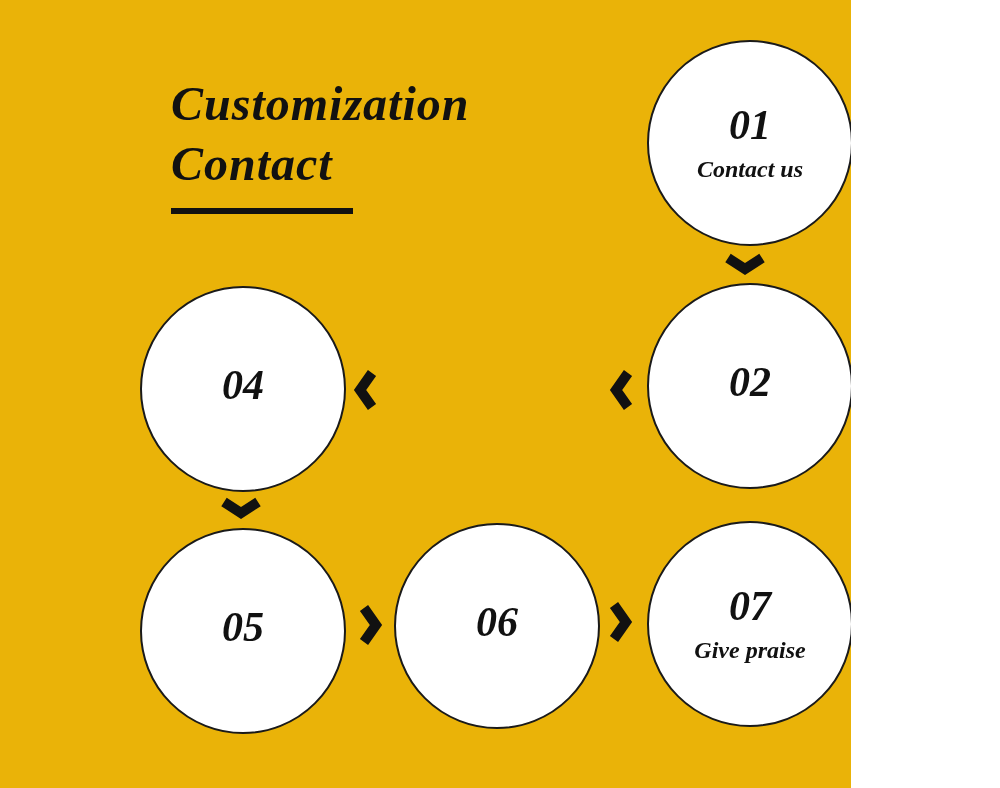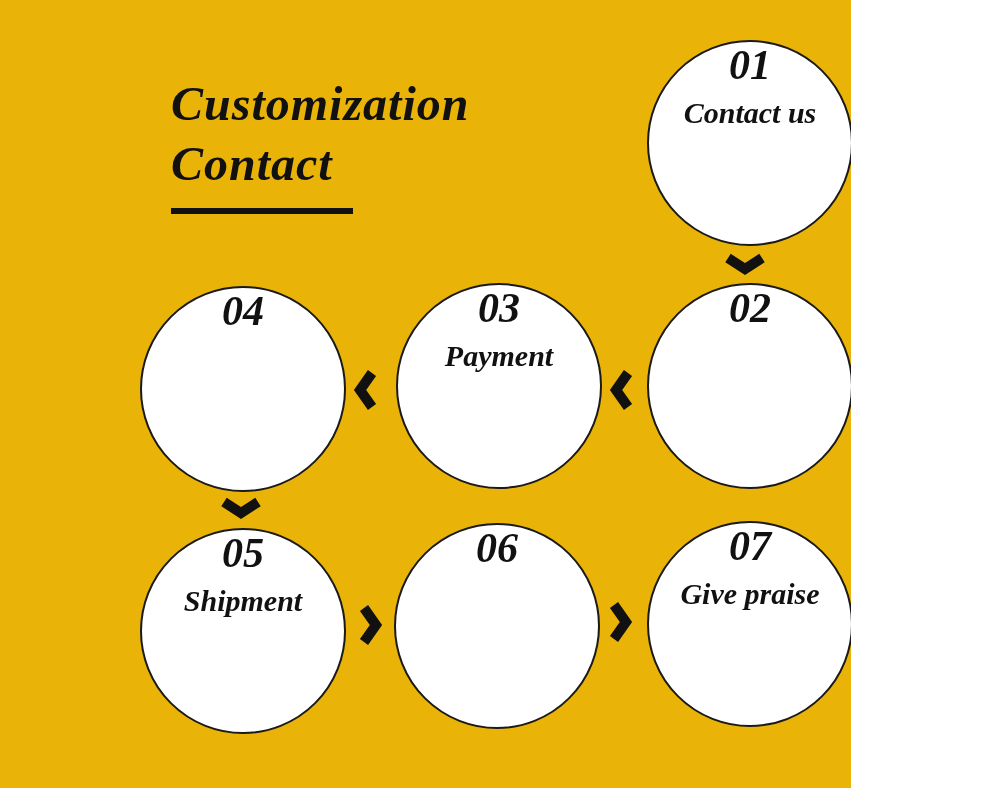--- a/index.html
+++ b/index.html
@@ -45,32 +45,32 @@
     position: absolute;
     width: 206px;
     height: 206px;
     border: 2px solid #1a1a1a;
     border-radius: 50%;
     box-sizing: border-box;
     background: #ffffff;
     display: flex;
     flex-direction: column;
     align-items: center;
-    justify-content: flex-start;
+    justify-content: center;
     text-align: center;
   }
   .step-number {
     font-size: 42px;
     font-weight: 700;
     font-style: italic;
     line-height: 1.1;
     margin-bottom: 8px;
   }
   .step-label {
-    font-size: 30px;
+    font-size: 24px;
     font-weight: 700;
     font-style: italic;
     line-height: 1.16;
     max-width: 176px;
   }
 
   .step-1 { left: 647px; top: 40px;  }
   .step-2 { left: 647px; top: 283px; }
   .step-3 { left: 396px; top: 283px; }
   .step-4 { left: 140px; top: 286px; }
@@ -112,32 +112,27 @@
 
   <div class="step step-1">
     <div class="step-number">01</div>
     <div class="step-label">Contact us</div>
   </div>
 
   <div class="step step-2">
     <div class="step-number">02</div>
   </div>
 
-  <div class="step step-3">
-    <div class="step-number">03</div>
-    <div class="step-label">Payment</div>
-  </div>
 
   <div class="step step-4">
     <div class="step-number">04</div>
   </div>
 
   <div class="step step-5">
     <div class="step-number">05</div>
-    <div class="step-label">Shipment</div>
   </div>
 
   <div class="step step-6">
     <div class="step-number">06</div>
   </div>
 
   <div class="step step-7">
     <div class="step-number">07</div>
     <div class="step-label">Give praise</div>
   </div>

